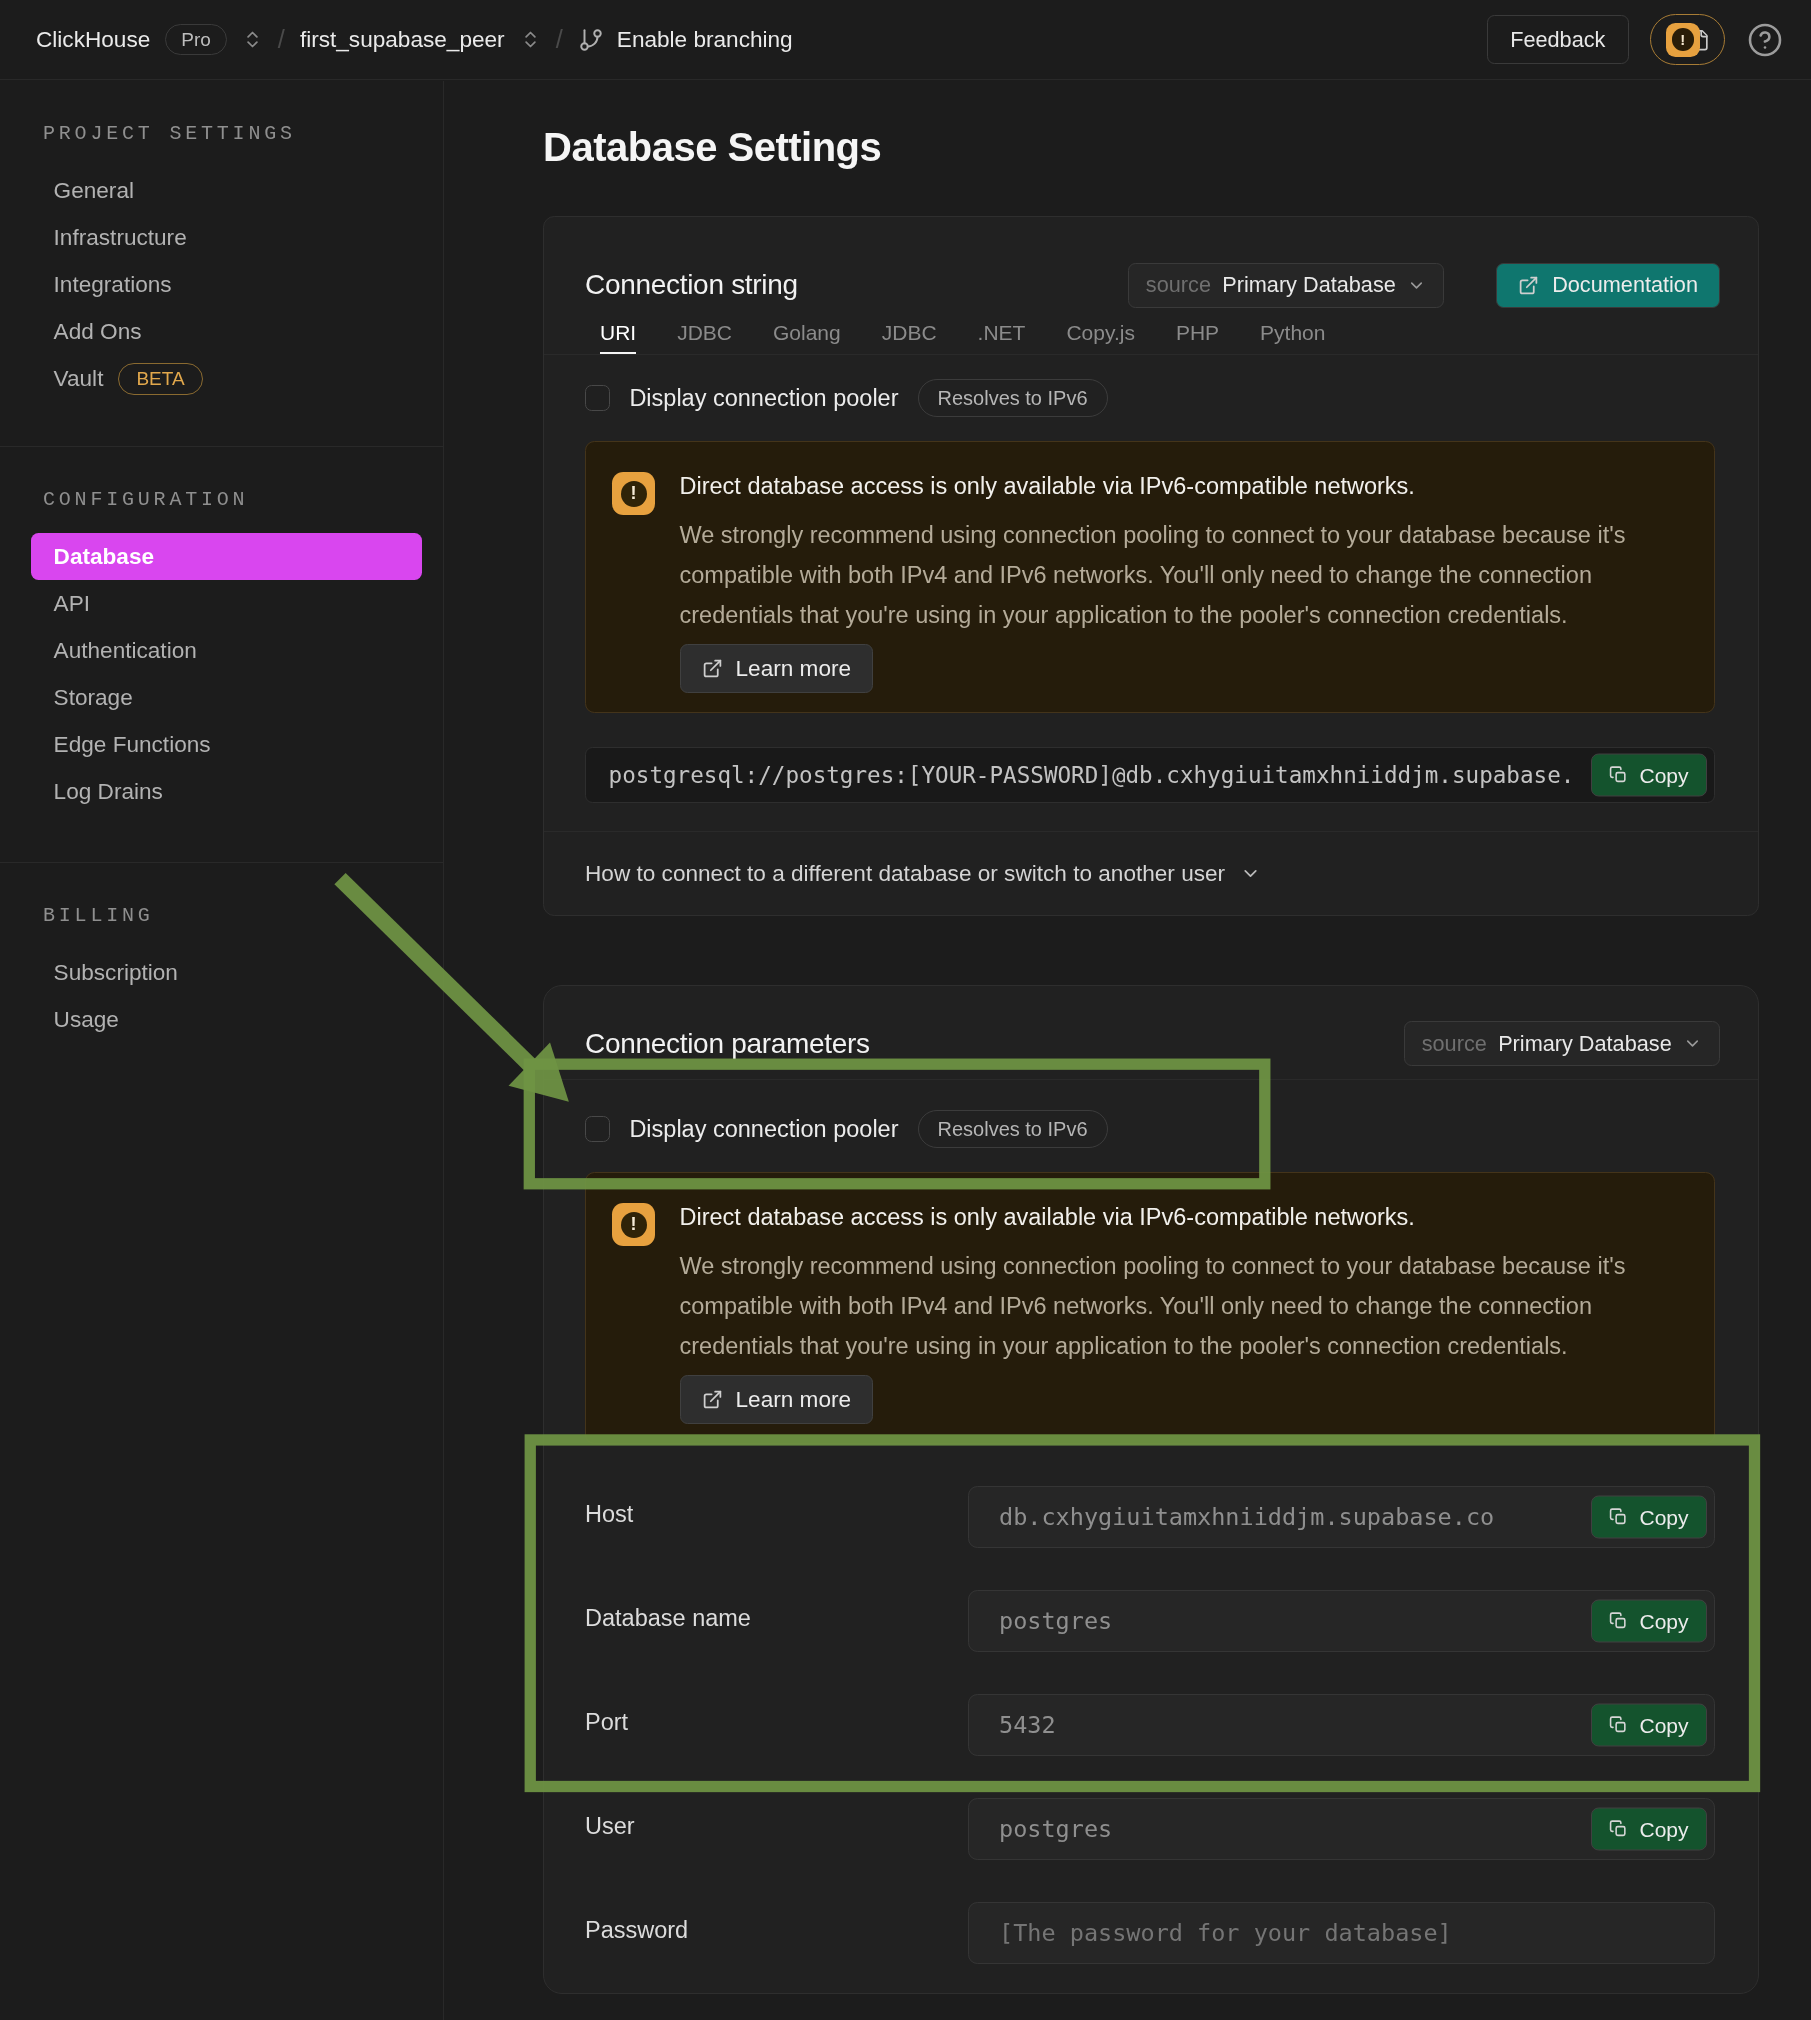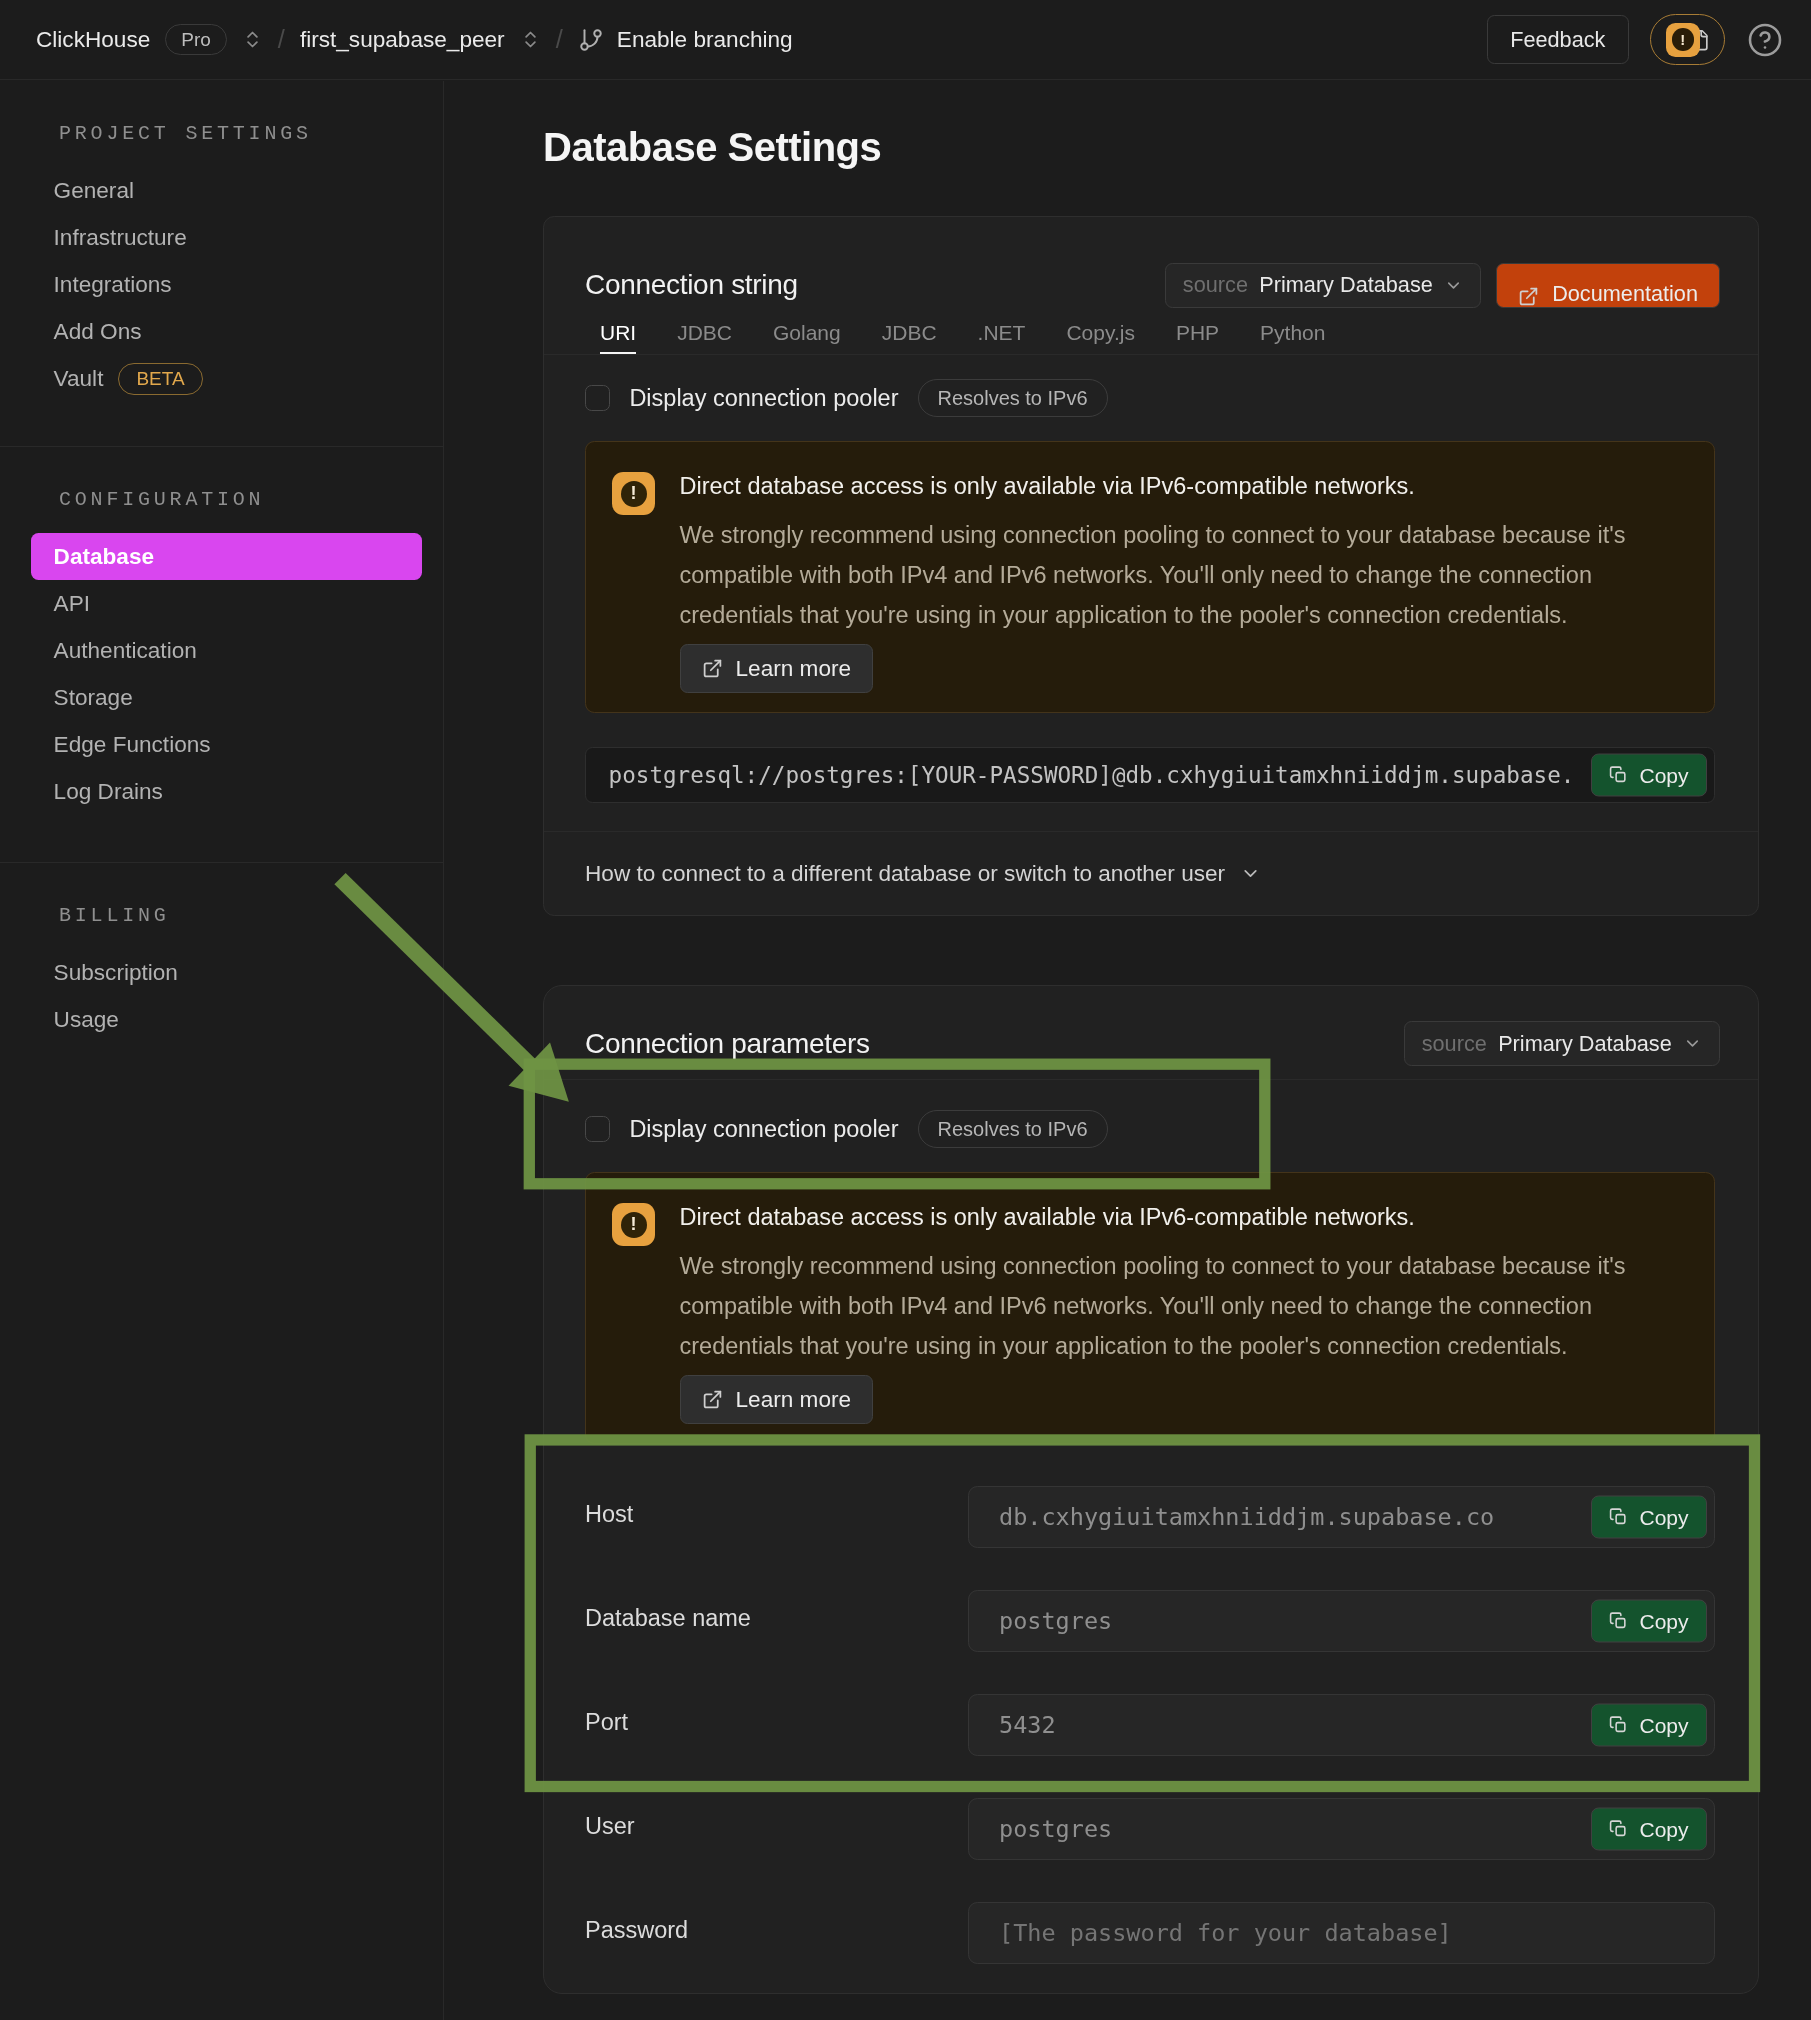--- a/index.html
+++ b/index.html
@@ -22,39 +22,39 @@
   .notif-pill { width:75px; height:51px; border:1.9px solid #a87c35; border-radius:941px; display:flex; align-items:center; justify-content:center; position:relative; background:transparent; cursor:pointer; }
   .notif-sq { width:34px; height:34px; background:#e7a13f; border-radius:9.4px; display:flex; align-items:center; justify-content:center; position:relative; z-index:2; margin-right:9.4px;}
   .notif-circle { width:22.6px; height:22.6px; border-radius:50%; background:#2a1d08; color:#f5e7cf; font-size:15px; font-weight:bold; display:flex; align-items:center; justify-content:center; }
   .notif-file { position:absolute; right:13px; top:14px; z-index:1; }
   .help-btn { width:38px; height:38px; border-radius:50%; background:transparent; border:none; display:flex; align-items:center; justify-content:center; cursor:pointer; }
 
   
   .sidebar { position:absolute; top:81px; left:0; width:444px; bottom:0; border-right:0.9px solid #292929; background:#1c1c1c; }
   .side-section { padding:41px 21px 43px 31px; }
   .side-section + .side-section { border-top:0.9px solid #292929; }
-  .side-header { font-family:"Liberation Mono", monospace; font-size:20px; letter-spacing:3.8px; color:#8f8f8f; margin-left:28px; margin-bottom:21px; line-height:24.5px; }
+  .side-header { font-family:"Liberation Mono", monospace; font-size:20px; letter-spacing:3.8px; color:#8f8f8f; margin-left:12px; margin-bottom:21px; line-height:24.5px; }
   .side-item { height:47px; display:flex; align-items:center; gap:15px; padding:0 22.6px; border-radius:7.5px; font-size:22.6px; color:#b2b2b2; cursor:pointer; }
   .side-item.active { background:#d946ef; color:#ffffff; font-weight:bold; }
   .beta-badge { border:0.9px solid #8a6a30; color:#e2a84c; border-radius:941px; font-size:19px; padding:3.8px 17px; }
 
   
   .content { position:absolute; top:81px; left:445px; width:1366px; bottom:0; }
   .page-title { margin:43px 0 0 98px; font-size:40px; line-height:47px; color:#f5f5f5; letter-spacing:-0.5px; }
   .card { width:1216px; margin-left:98px; background:#212121; border:0.9px solid #2e2e2e; border-radius:11.3px; }
   #card-connstring { margin-top:45px; }
   #card-connparams { margin-top:69px;border-radius:19px; }
 
   .card-head { display:flex; align-items:center; justify-content:space-between; padding:32px 38px 0 41px; height:104px; }
   .card-head.short { height:94px; padding-top:22.6px; border-bottom:0.9px solid #2a2a2a; }
   .card-title { font-size:28px; color:#f2f2f2; letter-spacing:-0.3px; }
   .head-controls { display:flex; align-items:center; gap:15px; }
   .select-btn { display:inline-flex; align-items:center; gap:11.3px; background:#262626; border:0.9px solid #3a3a3a; border-radius:7.5px; height:45px; padding:0 17px; font-size:21.7px; cursor:pointer; color:#e8e8e8; font-family:inherit;}
   .select-btn .muted { color:#6f6f6f; }
-  .doc-btn { display:inline-flex; align-items:flex-end; gap:13px; background:#c2410c; border:0.9px solid #3a3a3a; border-radius:7.5px; height:45px; padding:0 21px; font-size:21.7px; color:#ececec; cursor:pointer; font-family:inherit;}
+  .doc-btn { display:inline-flex; align-items:center; gap:13px; background:#0f766e; border:0.9px solid #3a3a3a; border-radius:7.5px; height:45px; padding:0 21px; font-size:21.7px; color:#ececec; cursor:pointer; font-family:inherit;margin-left:37px;}
 
   .tabs { display:flex; gap:41px; padding-left:56px; border-bottom:0.9px solid #2a2a2a; height:34px; }
   .tab { font-size:21px; color:#8b8b8b; padding-bottom:11.3px; cursor:pointer; }
   .tab.active { color:#ffffff; border-bottom:2.8px solid #f5f5f5; }
 
   .card-body { padding:0 43px 0 41px; }
   .pooler-row { display:flex; align-items:center; gap:19px; margin-top:28px; height:30px; }
   .pooler-row.second { margin-top:34px; }
   .checkbox { width:25.4px; height:25.4px; border:1.4px solid #484848; border-radius:6.6px; background:#202020; cursor:pointer; flex:0 0 25.4px; }
   .pooler-label { font-size:23.5px; color:#ececec; }

